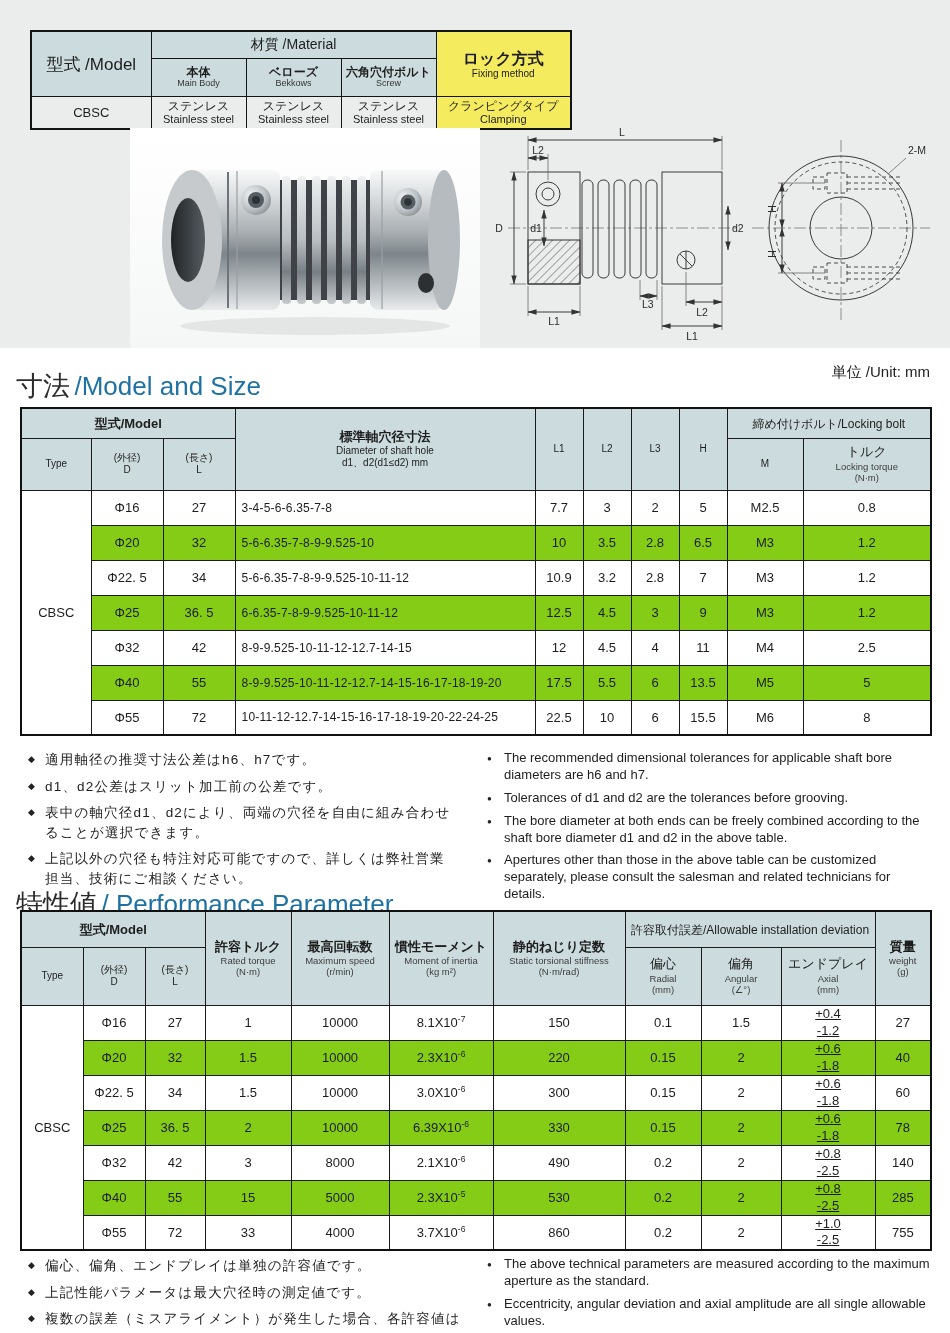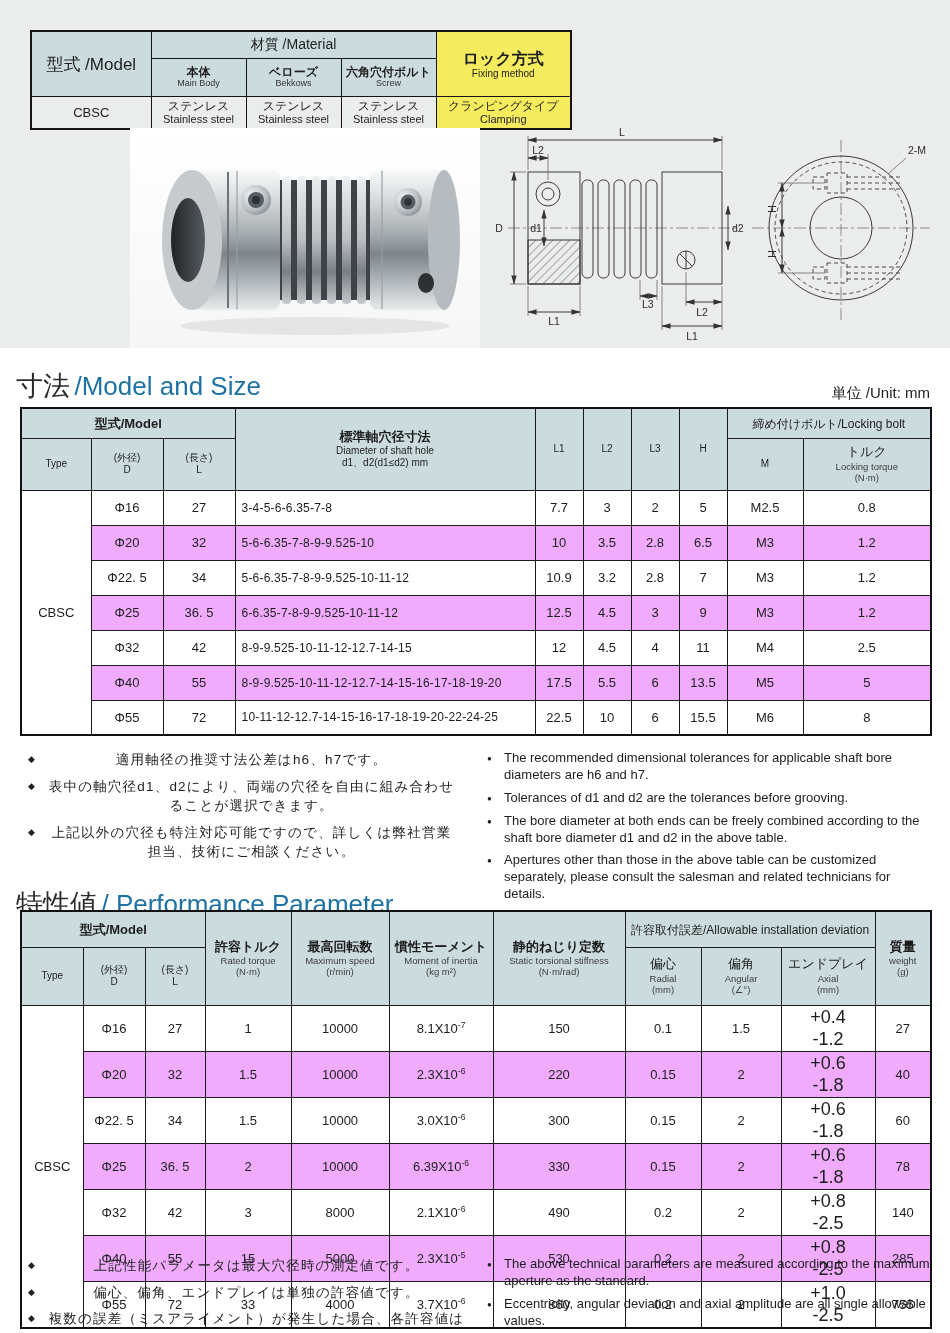--- a/index.html
+++ b/index.html
@@ -37,29 +37,29 @@
   .grid thead th{background:#ccdcde;}
   .grid .h-jp{display:block;font-size:13px;font-weight:600;line-height:1.25;}
   .grid .h-mix{font-size:13px;font-weight:600;margin-top:36px;}
   .grid .h-en{display:block;font-size:9.5px;font-weight:400;color:#3c3c3c;line-height:1.2;}
   .grid .h-unit{display:block;font-size:9.5px;font-weight:400;color:#3c3c3c;line-height:1.2;}
   .grid .h-big{display:block;font-size:10px;font-weight:500;line-height:1.2;}
   .grid .h-small{display:block;font-size:10px;font-weight:400;line-height:1.2;}
   .grid tbody tr{height:35px;}
   .grid tbody td{font-size:13px;}
   .grid td.left{text-align:left;padding-left:6px;font-size:12px;letter-spacing:0.2px;}
-  .grid tr.alt td{background:#f0abfc;}
+  .grid tr.alt td{background:#84cc16;}
   .grid td.type-cell{background:#ffffff;font-size:13px;}
-  .axial-cell div{line-height:1.25;font-size:18px;}
+  .axial-cell div{line-height:1.25;font-size:13px;text-decoration:underline;}
   sup{font-size:8.5px;}
 
   
   .notes{position:absolute;margin:0;padding:0;list-style:none;}
   .notes li{position:relative;padding-left:17px;margin-bottom:7px;line-height:1.45;}
-  .notes.jp li{font-size:13.5px;letter-spacing:1.2px;text-align:center;}
+  .notes.jp li{font-size:13.5px;letter-spacing:1.2px;}
   .notes.en li{font-size:13px;letter-spacing:0;margin-bottom:6px;line-height:1.3;}
   .notes li::before{content:"◆";position:absolute;left:0;top:3px;font-size:9px;color:#222;}
   .notes.en li::before{content:"●";font-size:8px;top:4px;}
 
   
   .photo-panel{position:absolute;top:128px;left:130px;width:350px;height:220px;
                background:linear-gradient(#ffffff,#f5f6f6);}
   .tech-drawing{position:absolute;top:124px;left:490px;width:455px;height:222px;}
   .dim{stroke:#3a3a3a;stroke-width:1;fill:none;}
   .ext{stroke:#6a6a6a;stroke-width:0.8;fill:none;}
@@ -265,21 +265,21 @@
     <line class="dim" x1="292" y1="59" x2="292" y2="104" marker-start="url(#arr)" marker-end="url(#arr)"></line>
     <line class="dim" x1="292" y1="104" x2="292" y2="149" marker-start="url(#arr)" marker-end="url(#arr)"></line>
     <text class="dimtxt" transform="translate(286,85) rotate(-90)" text-anchor="middle">H</text>
     <text class="dimtxt" transform="translate(286,130) rotate(-90)" text-anchor="middle">H</text>
   </svg>
 
   <div class="sec-title" style="top:368px;">
     <span class="jp">寸法</span>
     <span class="en">/Model and Size</span>
   </div>
-  <div class="unit-label" style="top:384px;">単位 /Unit: mm</div>
+  <div class="unit-label" style="top:363px;">単位 /Unit: mm</div>
 
   <table class="grid" style="top:407px;">
     <colgroup>
       <col style="width:70px">
         <col style="width:72px">
         <col style="width:72px">
         <col style="width:300px">
       <col style="width:48px">
         <col style="width:48px">
         <col style="width:48px">
@@ -408,20 +408,21 @@
         <td>6</td>
         <td>15.5</td>
         <td>M6</td>
         <td>8</td>
       </tr>
     </tbody>
   </table>
 
   <ul class="notes jp" style="top:750px;left:28px;width:430px;">
     <li>適用軸径の推奨寸法公差はh6、h7です。</li>
+    <li>d1、d2公差はスリット加工前の公差です。</li>
     <li>表中の軸穴径d1、d2により、両端の穴径を自由に組み合わせることが選択できます。</li>
     <li>上記以外の穴径も特注対応可能ですので、詳しくは弊社営業担当、技術にご相談ください。</li>
   </ul>
   <ul class="notes en" style="top:750px;left:487px;width:448px;">
     <li>The recommended dimensional tolerances for applicable shaft bore diameters are h6 and h7.</li>
     <li>Tolerances of d1 and d2 are the tolerances before grooving.</li>
     <li>The bore diameter at both ends can be freely combined according to the shaft bore diameter d1 and d2 in the above table.</li>
     <li>Apertures other than those in the above table can be customized separately, please consult the salesman and related technicians for details.</li>
   </ul>
 
@@ -607,22 +608,22 @@
         <td class="axial-cell">
             <div>+1.0</div>
             <div>-2.5</div>
           </td>
         <td>755</td>
       </tr>
     </tbody>
   </table>
 
   <ul class="notes jp" style="top:1256px;left:28px;width:440px;">
+    <li>偏心、偏角、エンドプレイは単独の許容値です。</li>
     <li>上記性能パラメータは最大穴径時の測定値です。</li>
-    <li>偏心、偏角、エンドプレイは単独の許容値です。</li>
     <li>複数の誤差（ミスアライメント）が発生した場合、各許容値は1/2になります。</li>
   </ul>
   <ul class="notes en" style="top:1256px;left:487px;width:450px;">
     <li>The above technical parameters are measured according to the maximum aperture as the standard.</li>
     <li>Eccentricity, angular deviation and axial amplitude are all single allowable values.</li>
 
   </ul>
 </div>
 
 </body></html>

